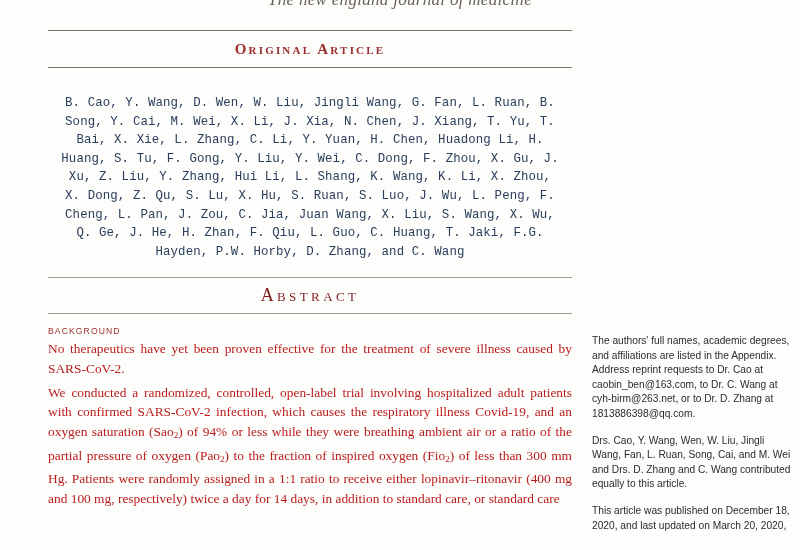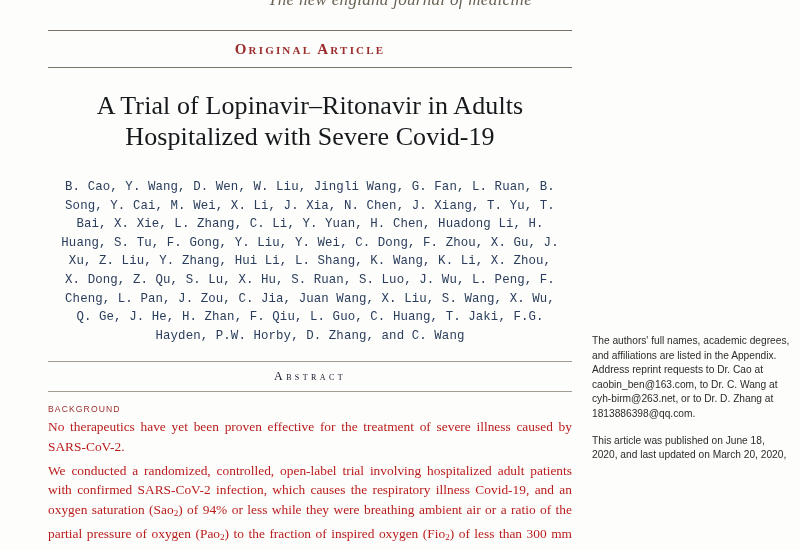--- a/index.html
+++ b/index.html
@@ -78,22 +78,22 @@
     font-size: 12.4px;
     line-height: 18.6px;
     color: #2a3d5c;
     letter-spacing: 0.1px;
   }
   .abstract-head {
     text-align: center;
     font-family: "Liberation Serif", serif;
     font-variant: small-caps;
     letter-spacing: 3.4px;
-    font-size: 12px;
-    color: #0f172a;
+    font-size: 18px;
+    color: #7f1d1d;
     padding: 7px 0 7px 0;
   }
   .section-label {
     font-family: "Liberation Sans", sans-serif;
     font-size: 8.6px;
     letter-spacing: 1.1px;
     color: #9c2d2d;
     font-weight: 400;
     margin: 12px 0 3px 0;
   }
@@ -133,24 +133,20 @@
   <div class="content">
 
     <div class="main-col">
 
       <div class="rule"></div>
 
       <div class="article-type">Original Article</div>
 
       <div class="rule"></div>
 
-      <div class="title">
-        <span>A Trial of Lopinavir–Ritonavir in Adults</span><br>
-        <span>Hospitalized with Severe Covid-19</span>
-      </div>
 
       <div class="authors">B. Cao, Y. Wang, D. Wen, W. Liu, Jingli Wang, G. Fan, L. Ruan, B. Song, Y. Cai, M. Wei, X. Li, J. Xia, N. Chen, J. Xiang, T. Yu, T. Bai, X. Xie, L. Zhang, C. Li, Y. Yuan, H. Chen, Huadong Li, H. Huang, S. Tu, F. Gong, Y. Liu, Y. Wei, C. Dong, F. Zhou, X. Gu, J. Xu, Z. Liu, Y. Zhang, Hui Li, L. Shang, K. Wang, K. Li, X. Zhou, X. Dong, Z. Qu, S. Lu, X. Hu, S. Ruan, S. Luo, J. Wu, L. Peng, F. Cheng, L. Pan, J. Zou, C. Jia, Juan Wang, X. Liu, S. Wang, X. Wu, Q. Ge, J. He, H. Zhan, F. Qiu, L. Guo, C. Huang, T. Jaki, F.G. Hayden, P.W. Horby, D. Zhang, and C. Wang</div>
 
       <div style="height:16px"></div>
       <div class="rule-thin"></div>
       <div class="abstract-head">Abstract</div>
       <div class="rule-thin"></div>
 
       <div class="abs-block">
         <div class="section-label">BACKGROUND</div>
@@ -160,16 +156,17 @@
       <div class="abs-block">
         <div class="body-text"><span>We conducted a randomized, controlled, open-label trial involving hospitalized adult patients with confirmed SARS-CoV-2 infection, which causes the respiratory illness Covid-19, and an oxygen saturation (Sa</span><span>o</span><sub>2</sub><span>) of 94% or less while they were breathing ambient air or a ratio of the partial pressure of oxygen (Pa</span><span>o</span><sub>2</sub><span>) to the fraction of inspired oxygen (Fi</span><span>o</span><sub>2</sub><span>) of less than 300 mm Hg. Patients were randomly assigned in a 1:1 ratio to receive either lopinavir–ritonavir (400 mg and 100 mg, respectively) twice a day for 14 days, in addition to standard care, or standard care</span></div>
       </div>
 
     </div>
 
   </div>
 
   <div class="side-col">
     <p>The authors' full names, academic degrees, and affiliations are listed in the Appendix. Address reprint requests to Dr. Cao at caobin_ben@163.com, to Dr. C. Wang at cyh-birm@263.net, or to Dr. D. Zhang at 1813886398@qq.com.</p>
-    <p>This article was published on June 18, 2020, and last updated on March 20, 2020,</p>
+    <p>Drs. Cao, Y. Wang, Wen, W. Liu, Jingli Wang, Fan, L. Ruan, Song, Cai, and M. Wei and Drs. D. Zhang and C. Wang contributed equally to this article.</p>
+    <p>This article was published on December 18, 2020, and last updated on March 20, 2020,</p>
   </div>
 
 </div>
 
 </body></html>

